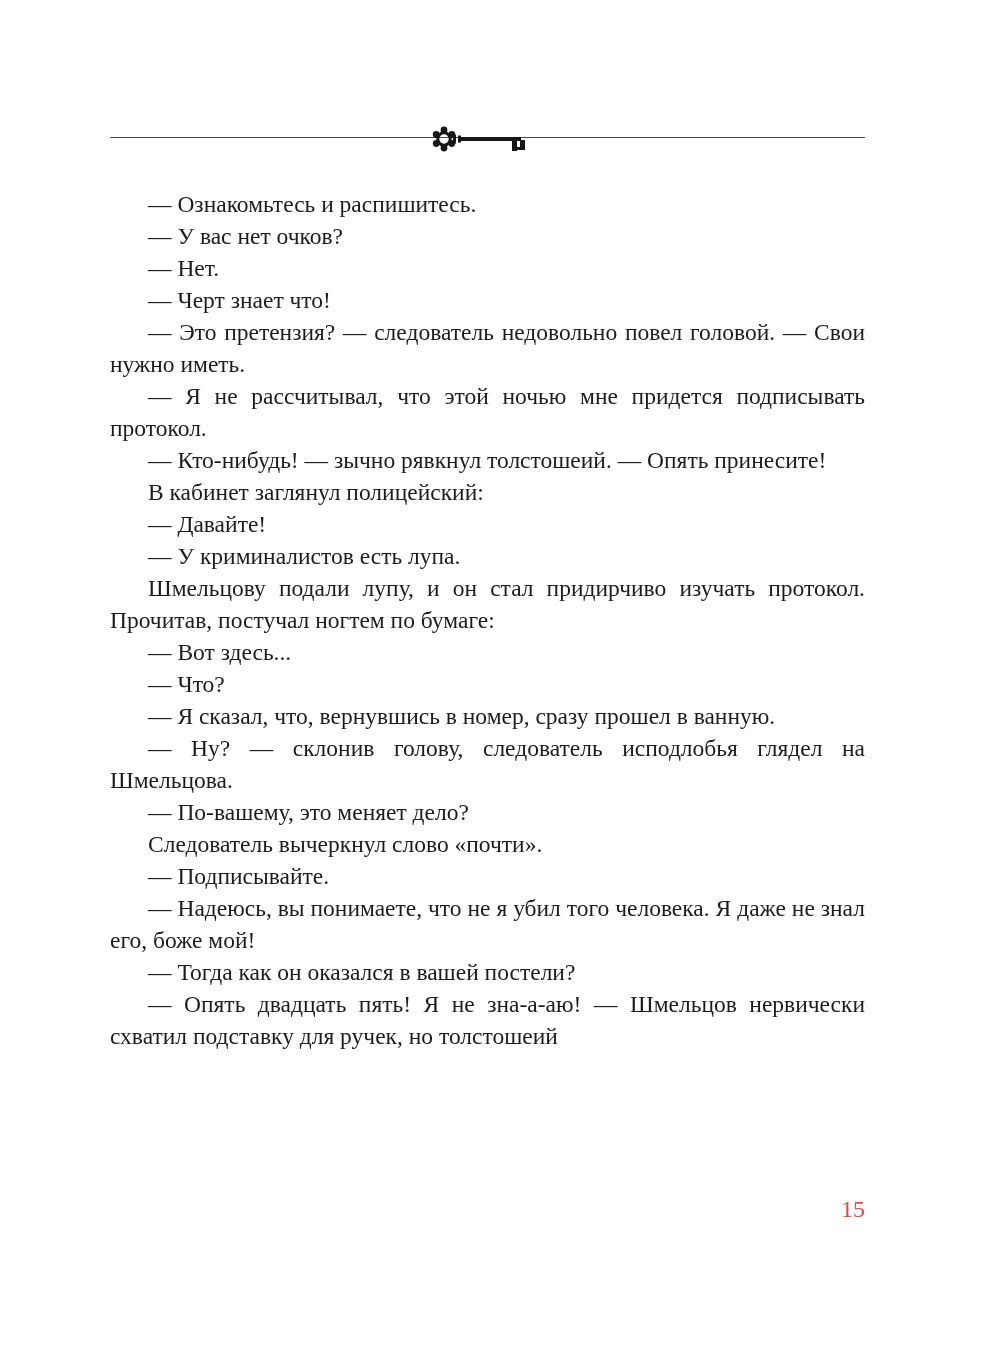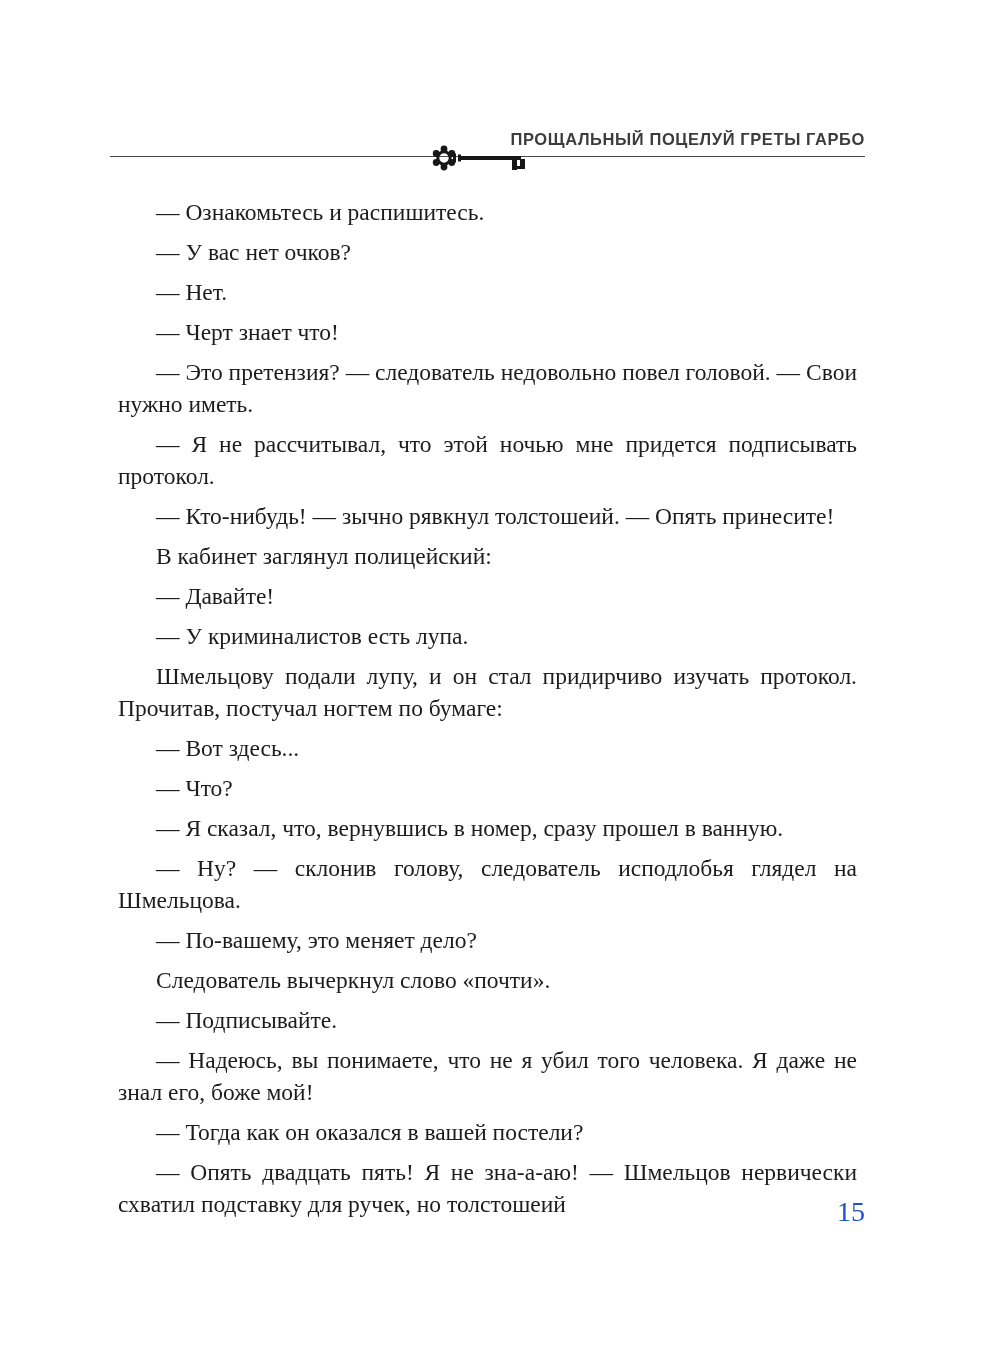--- a/index.html
+++ b/index.html
@@ -44,39 +44,38 @@
   .content {
     position: absolute;
     top: 188px;
     left: 110px;
     right: 135px;
     text-align: justify;
     font-size: 23.5px;
     line-height: 32px;
   }
   .content p {
-    margin: 8px;
+    margin: 0;
     padding: 0;
     text-indent: 38px;
   }
   .page-number {
     position: absolute;
     top: 1196px;
     right: 135px;
-    font-size: 28px;
-    color: #1d4ed8;
+    font-size: 24px;
+    color: #ef4444;
   }
 </style>
 </head>
 <body>
 
 <div class="page">
 
   <div class="header">
-    <div class="header-title">ПРОЩАЛЬНЫЙ ПОЦЕЛУЙ ГРЕТЫ ГАРБО</div>
     <div class="header-rule">
       <svg class="key-ornament" viewBox="0 0 110 34" xmlns="http://www.w3.org/2000/svg" aria-hidden="true">
 
         <g fill="#171717">
           <circle cx="16" cy="17" r="3.4" transform="translate(0,-9)"></circle>
           <circle cx="16" cy="17" r="3.4" transform="translate(7.8,-4.5)"></circle>
           <circle cx="16" cy="17" r="3.4" transform="translate(7.8,4.5)"></circle>
           <circle cx="16" cy="17" r="3.4" transform="translate(0,9)"></circle>
           <circle cx="16" cy="17" r="3.4" transform="translate(-7.8,4.5)"></circle>
           <circle cx="16" cy="17" r="3.4" transform="translate(-7.8,-4.5)"></circle>

